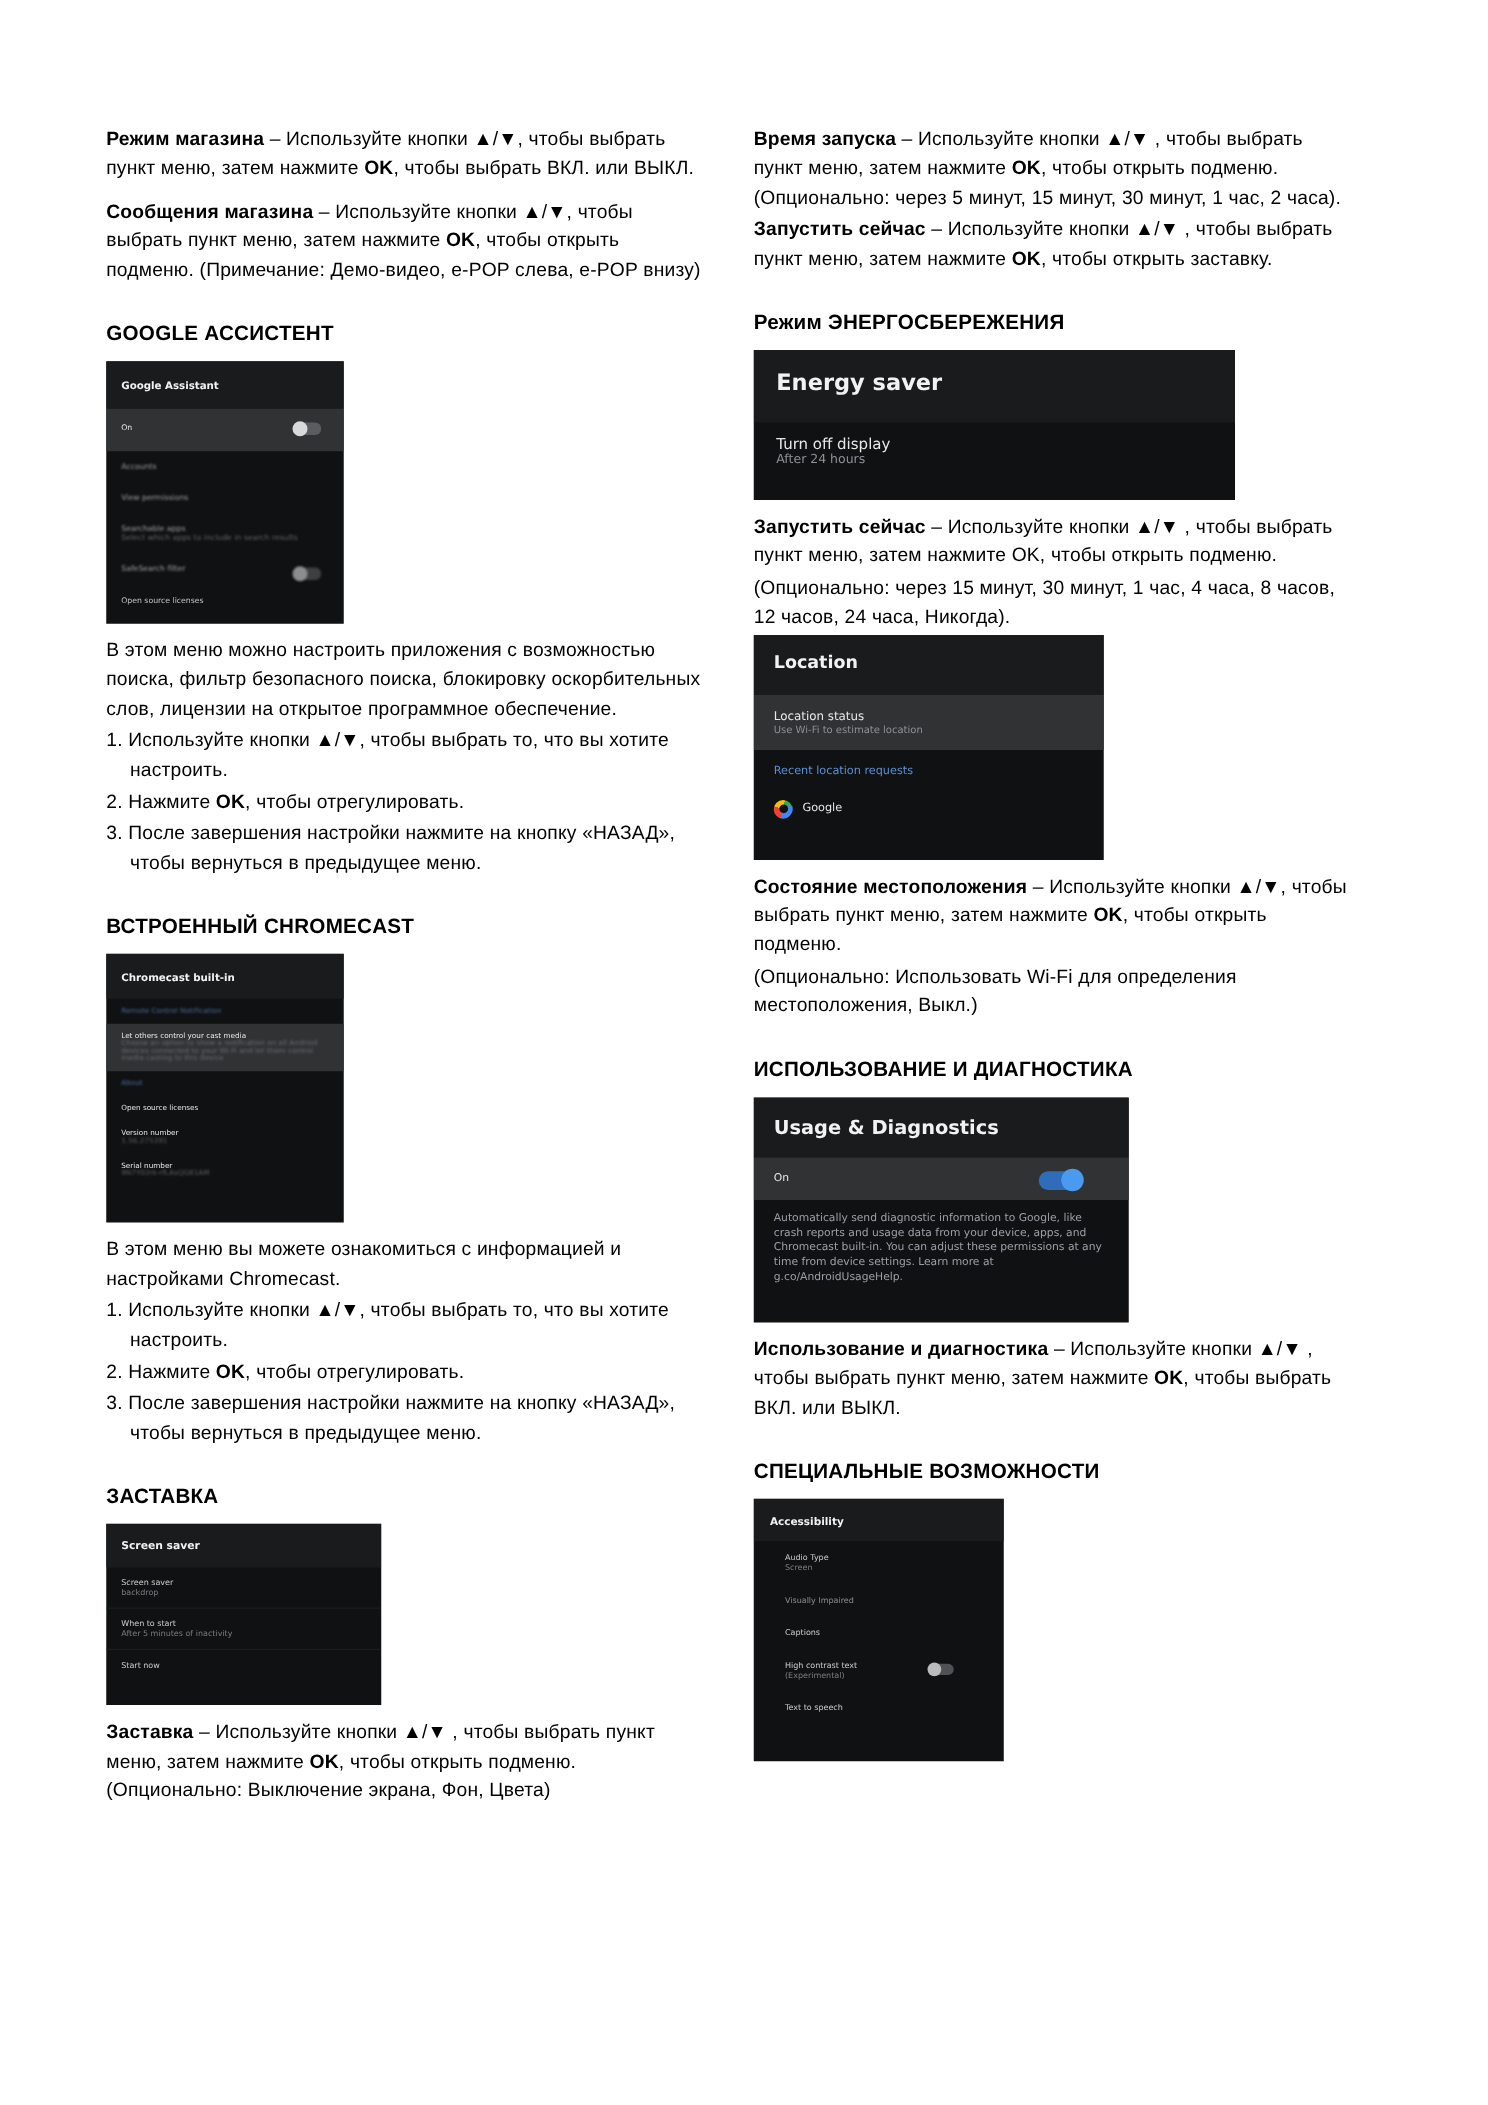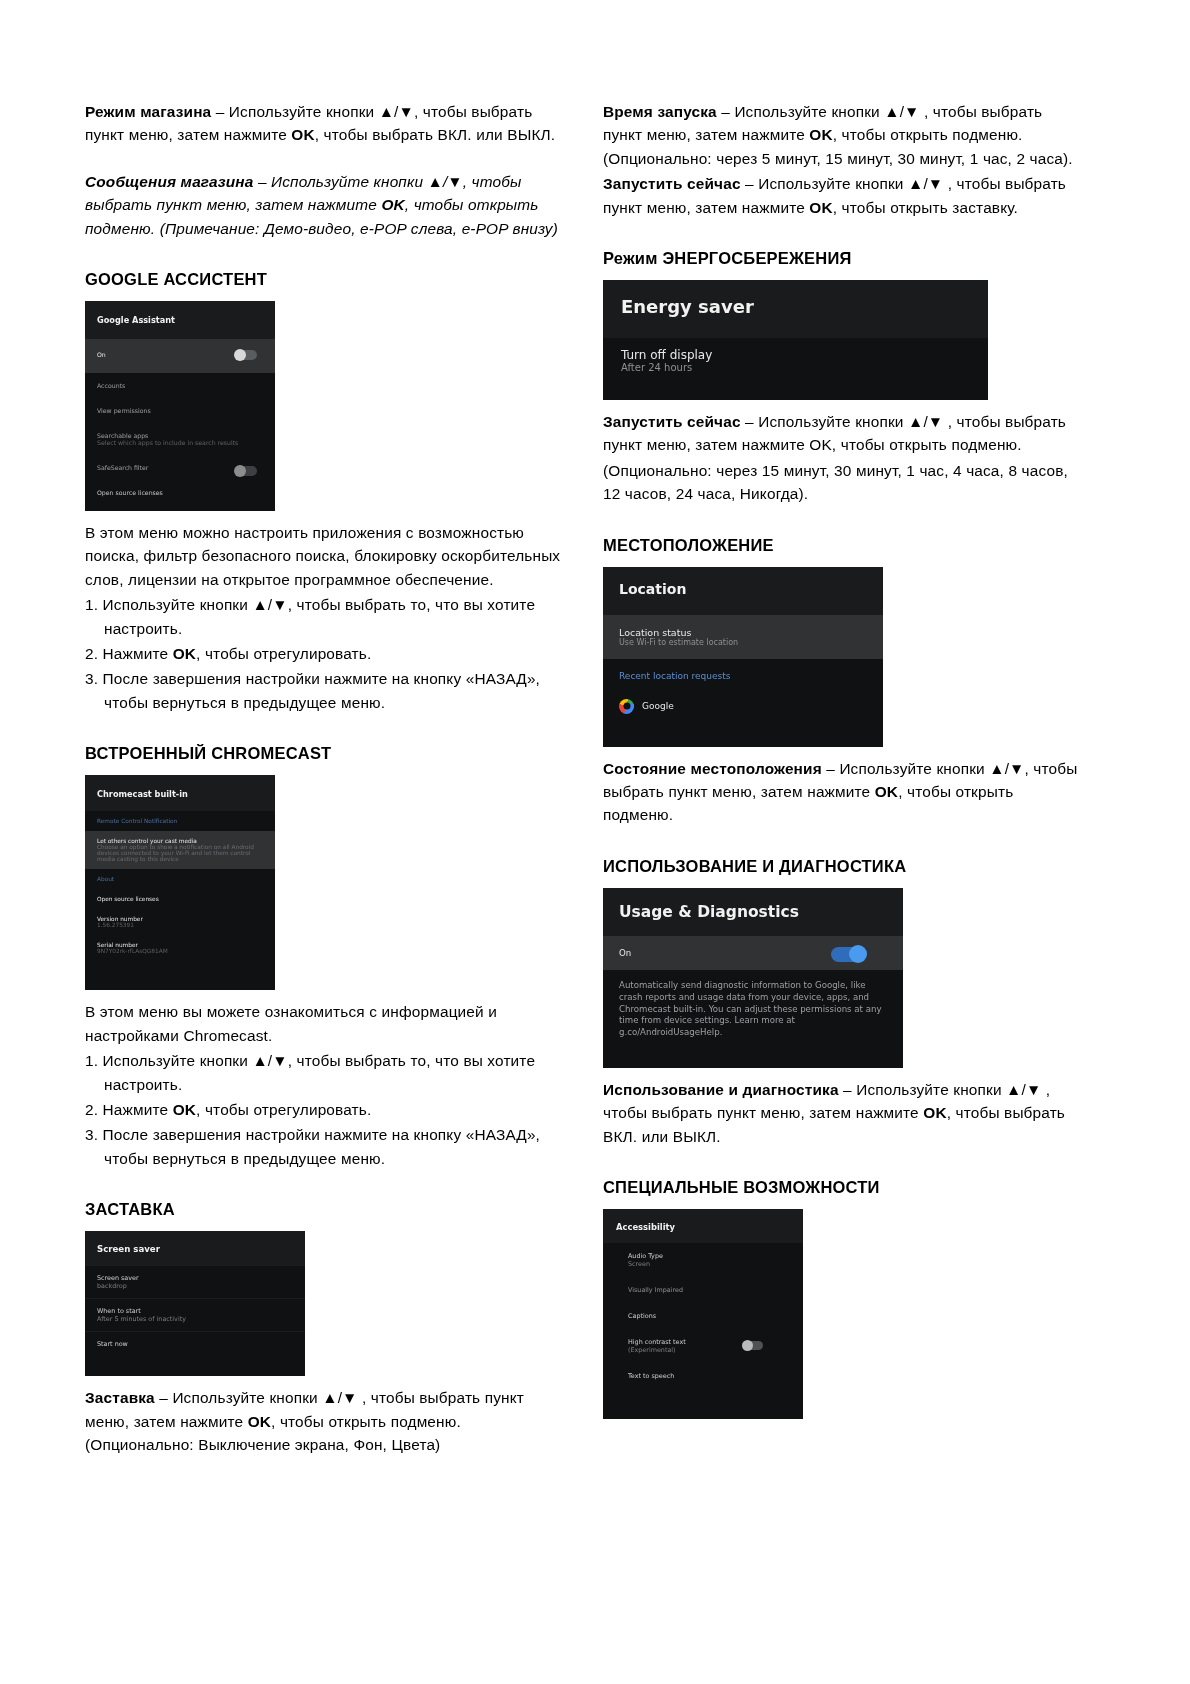--- a/index.html
+++ b/index.html
@@ -34,22 +34,21 @@
   p {
     margin: 0;
     font-size: 15.4px;
     line-height: 1.52;
     letter-spacing: 0.01em;
   }
   .para {
     margin-bottom: 2px;
   }
   .gap-para {
-    margin-top: 23px;
-    font-style: italic;
+    margin-top: 11px;
   }
   b, .b {
     font-weight: bold;
   }
   h2.section {
     font-size: 16.5px;
     font-weight: bold;
     margin: 30px 0 12px 0;
     letter-spacing: 0.2px;
   }
@@ -287,38 +286,38 @@
         <div class="hdr">Energy saver</div>
         <div class="row">
           <span class="t" style="font-size:12px">Turn off display</span>
           <span class="sub">After 24 hours</span>
         </div>
       </div>
 
       <p class="para"><b>Запустить сейчас</b><span> – Используйте кнопки ▲/▼ , чтобы выбрать пункт меню, затем нажмите OK, чтобы открыть подменю.</span></p>
       <p class="para">(Опционально: через 15 минут, 30 минут, 1 час, 4 часа, 8 часов, 12 часов, 24 часа, Никогда).</p>
 
-      <h2 class="section">МЕСТОПОЛОЖЕНИЕ</h2>
 
       <div class="shot shot-loc">
         <div class="hdr">Location</div>
         <div class="row hl" style="padding-top:12px;padding-bottom:12px">
           <span class="t" style="font-size:9.5px">Location status</span>
           <span class="sub">Use Wi-Fi to estimate location</span>
         </div>
         <div class="row" style="padding-top:12px">
           <span class="t link" style="font-size:9px">Recent location requests</span>
         </div>
         <div class="g-row">
           <span class="g-icon"></span>
           <span class="t" style="font-size:9px">Google</span>
         </div>
       </div>
 
       <p class="para"><b>Состояние местоположения</b><span> – Используйте кнопки ▲/▼, чтобы выбрать пункт меню, затем нажмите </span><b>OK</b><span>, чтобы открыть подменю.</span></p>
+      <p class="para">(Опционально: Использовать Wi-Fi для определения местоположения, Выкл.)</p>
 
       <h2 class="section">ИСПОЛЬЗОВАНИЕ И ДИАГНОСТИКА</h2>
 
       <div class="shot shot-ud">
         <div class="hdr">Usage &amp; Diagnostics</div>
         <div class="row hl">
           <span class="t">On</span>
           <span class="toggle on">
               <span class="knob"></span>
             </span>

